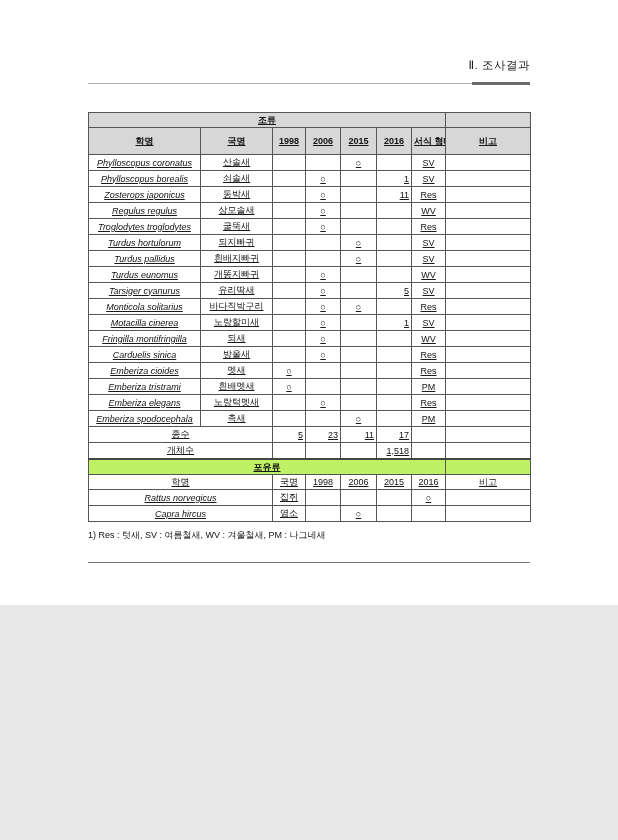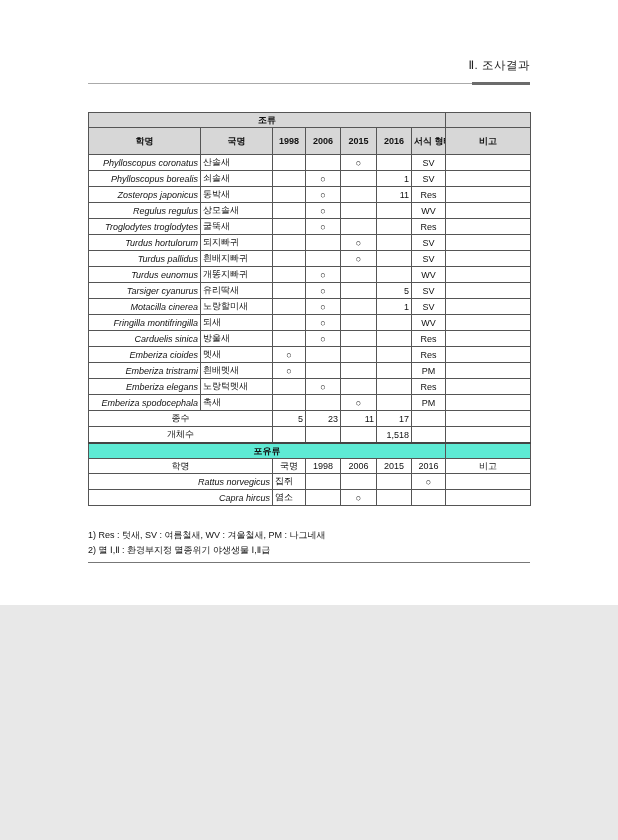--- a/index.html
+++ b/index.html
@@ -18,31 +18,32 @@
     background:#aaaaaa;
   }
   .header-rule .thick {
     position:absolute; right:0; top:-1px; width:58px; height:3px; background:#6b6b6b;
   }
   
   table.survey {
     position:absolute; top:112px; left:88px; width:442px;
     border-collapse:collapse; table-layout:fixed;
     border:1.5px solid #3a3a3a;
+    text-decoration:underline;
   }
   table.survey td {
     border:1px solid #555; font-size:9px; height:15px;
     padding:0 2px; overflow:hidden; white-space:nowrap; color:#111;
   }
   tr.band td  { background:#d7d7d7; font-weight:bold; text-align:center; height:14px; }
   tr.head td  { background:#d7d7d7; font-weight:bold; text-align:center; height:26px; }
-  tr.mband td { background:#5eead4; font-weight:bold; text-align:center; height:14px; border-top:2px solid #444; }
+  tr.mband td { background:#bef264; font-weight:bold; text-align:center; height:14px; border-top:2px solid #444; }
   tr.mhead td { background:#ffffff; text-align:center; height:14px; }
-  td.sci  { font-style:italic; text-align:right; padding-left:4px;margin-left:40px; }
-  td.kor  { text-align:left; padding-left:4px; }
+  td.sci  { font-style:italic; text-align:center; padding-left:4px;margin-left:40px; }
+  td.kor  { text-align:center; padding-left:4px; }
   td.mark { text-align:center; padding:0; }
   td.num  { text-align:right; padding-right:3px; }
   td.lbl  { text-align:center; }
   td.prewrap { white-space:pre-line; line-height:11px; }
   
   .footnotes {
     position:absolute; top:528px; left:88px; width:442px;
     font-size:9px; line-height:14.5px; color:#111;
   }
   .bottom-rule {
@@ -185,20 +186,30 @@
           <td class="sci">Tarsiger cyanurus</td>
           <td class="kor">유리딱새</td>
           <td class="num"></td>
           <td class="mark">○</td>
           <td class="num"></td>
           <td class="num">5</td>
           <td class="mark">SV</td>
           <td></td>
         </tr>
         <tr>
+          <td class="sci">Monticola solitarius</td>
+          <td class="kor">바다직박구리</td>
+          <td class="num"></td>
+          <td class="mark">○</td>
+          <td class="mark">○</td>
+          <td class="num"></td>
+          <td class="mark">Res</td>
+          <td></td>
+        </tr>
+        <tr>
           <td class="sci">Motacilla cinerea</td>
           <td class="kor">노랑할미새</td>
           <td class="num"></td>
           <td class="mark">○</td>
           <td class="num"></td>
           <td class="num">1</td>
           <td class="mark">SV</td>
           <td></td>
         </tr>
         <tr>
@@ -314,21 +325,20 @@
           <td class="mark">○</td>
           <td class="num"></td>
           <td class="num"></td>
           <td></td>
         </tr>
       </tbody>
   </table>
 
   <div class="footnotes">
     <div>1) Res : 텃새, SV : 여름철새, WV : 겨울철새, PM : 나그네새</div>
-    <div>2) 멸 Ⅰ,Ⅱ : 환경부지정 멸종위기 야생생물 Ⅰ,Ⅱ급</div>
   </div>
   <div class="bottom-rule"></div>
 
   <div class="footer-rule">
       <div class="thick"></div>
     </div>
   <div class="footer-text">
     <span class="footer-site">www.nie.re.kr</span>
     <span class="footer-sep">ㅣ</span>
     <span class="footer-page">53</span>

